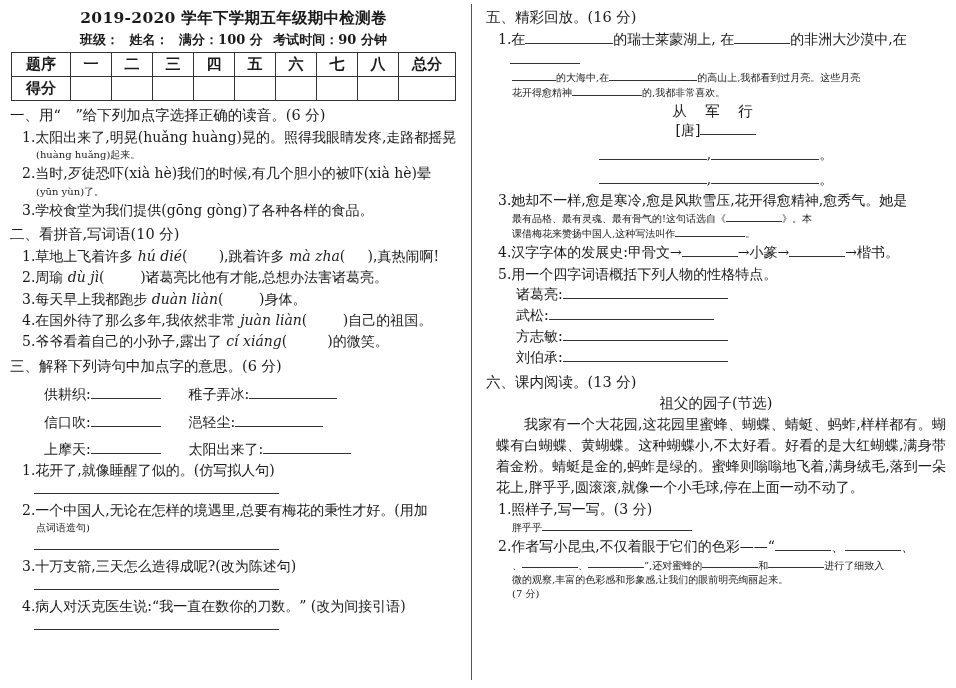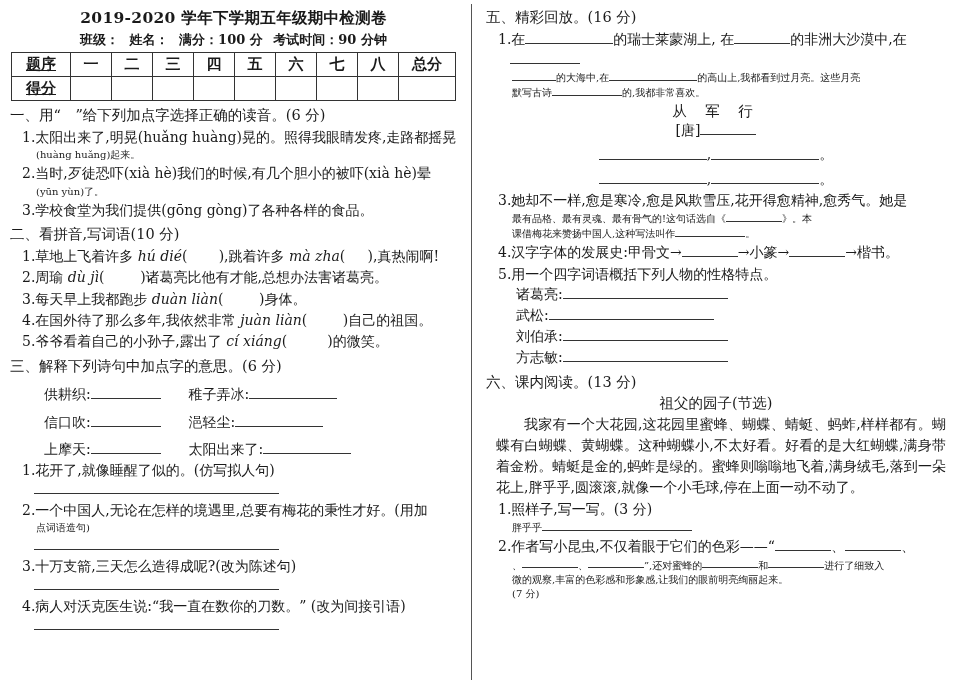--- a/index.html
+++ b/index.html
@@ -62,21 +62,21 @@
     table-layout: fixed;
   }
   table.score-table td {
     border: 1px solid #333;
     height: 23px;
     text-align: center;
     font-size: 15px;
     font-weight: bold;
     padding: 0;
   }
-  td.hdr-label { width: 58px; text-decoration: underline; }
+  td.hdr-label { width: 58px; }
   td.num-cell  { width: 40px; font-weight: normal; font-size: 15px; }
   td.total-cell{ width: 56px; }
   td.blank-cell{ }
 
   
   .sec-head {
     font-size: 14.5px;
     margin: 5px 0 1px 0;
     line-height: 1.35;
   }
@@ -248,38 +248,38 @@
     <div class="q">4.病人对沃克医生说:“我一直在数你的刀数。” (改为间接引语)</div>
     <div class="rule"></div>
 
   </div>
 
   <div class="col col-right">
 
     <div class="sec-head" style="margin-top:2px;">五、精彩回放。(16 分)</div>
     <div class="q"><span>1.在</span><span class="bl bl-xl"></span><span>的瑞士莱蒙湖上, 在</span><span class="bl bl-m"></span><span>的非洲大沙漠中,在</span><span class="bl bl-l"></span></div>
     <div class="cont"><span class="bl bl-s"></span><span>的大海中,在</span><span class="bl bl-xl"></span><span>的高山上,我都看到过月亮。这些月亮</span></div>
-    <div class="cont"><span>默写古诗</span><span class="bl bl-l"></span><span>的,我都非常喜欢。</span></div>
+    <div class="cont"><span>花开得愈精神</span><span class="bl bl-l"></span><span>的,我都非常喜欢。</span></div>
 
     <div class="poem-title">从 军 行</div>
     <div class="poem-author"><span>[唐]</span><span class="bl bl-m"></span></div>
     <div class="poem-line"><span class="bl"></span><span>,</span><span class="bl"></span><span>。</span></div>
     <div class="poem-line"><span class="bl"></span><span>,</span><span class="bl"></span><span>。</span></div>
 
     <div class="q">3.她却不一样,愈是寒冷,愈是风欺雪压,花开得愈精神,愈秀气。她是</div>
     <div class="cont"><span>最有品格、最有灵魂、最有骨气的!这句话选自《</span><span class="bl bl-m"></span><span>》。本</span></div>
     <div class="cont"><span>课借梅花来赞扬中国人,这种写法叫作</span><span class="bl bl-l"></span><span>。</span></div>
 
     <div class="q"><span>4.汉字字体的发展史:甲骨文→</span><span class="bl bl-m"></span><span>→小篆→</span><span class="bl bl-m"></span><span>→楷书。</span></div>
 
     <div class="q">5.用一个四字词语概括下列人物的性格特点。</div>
     <div class="name-row"><span>诸葛亮:</span><span class="bl"></span></div>
     <div class="name-row"><span>武松:</span><span class="bl"></span></div>
+    <div class="name-row"><span>方志敏:</span><span class="bl"></span></div>
     <div class="name-row"><span>刘伯承:</span><span class="bl"></span></div>
-    <div class="name-row"><span>方志敏:</span><span class="bl"></span></div>
 
     <div class="sec-head">六、课内阅读。(13 分)</div>
     <div class="read-title">祖父的园子(节选)</div>
     <div class="passage">我家有一个大花园,这花园里蜜蜂、蝴蝶、蜻蜓、蚂蚱,样样都有。蝴蝶有白蝴蝶、黄蝴蝶。这种蝴蝶小,不太好看。好看的是大红蝴蝶,满身带着金粉。蜻蜓是金的,蚂蚱是绿的。蜜蜂则嗡嗡地飞着,满身绒毛,落到一朵花上,胖乎乎,圆滚滚,就像一个小毛球,停在上面一动不动了。</div>
 
     <div class="q">1.照样子,写一写。(3 分)</div>
     <div class="cont"><span>胖乎乎</span><span class="bl" style="width:150px;"></span></div>
 
     <div class="q"><span>2.作者写小昆虫,不仅着眼于它们的色彩——“</span><span class="bl bl-m"></span><span>、</span><span class="bl bl-m"></span><span>、</span></div>
     <div class="cont"><span>、</span><span class="bl bl-m"></span><span>、</span><span class="bl bl-m"></span><span>”,还对蜜蜂的</span><span class="bl bl-m"></span><span>和</span><span class="bl bl-m"></span><span>进行了细致入</span></div>

